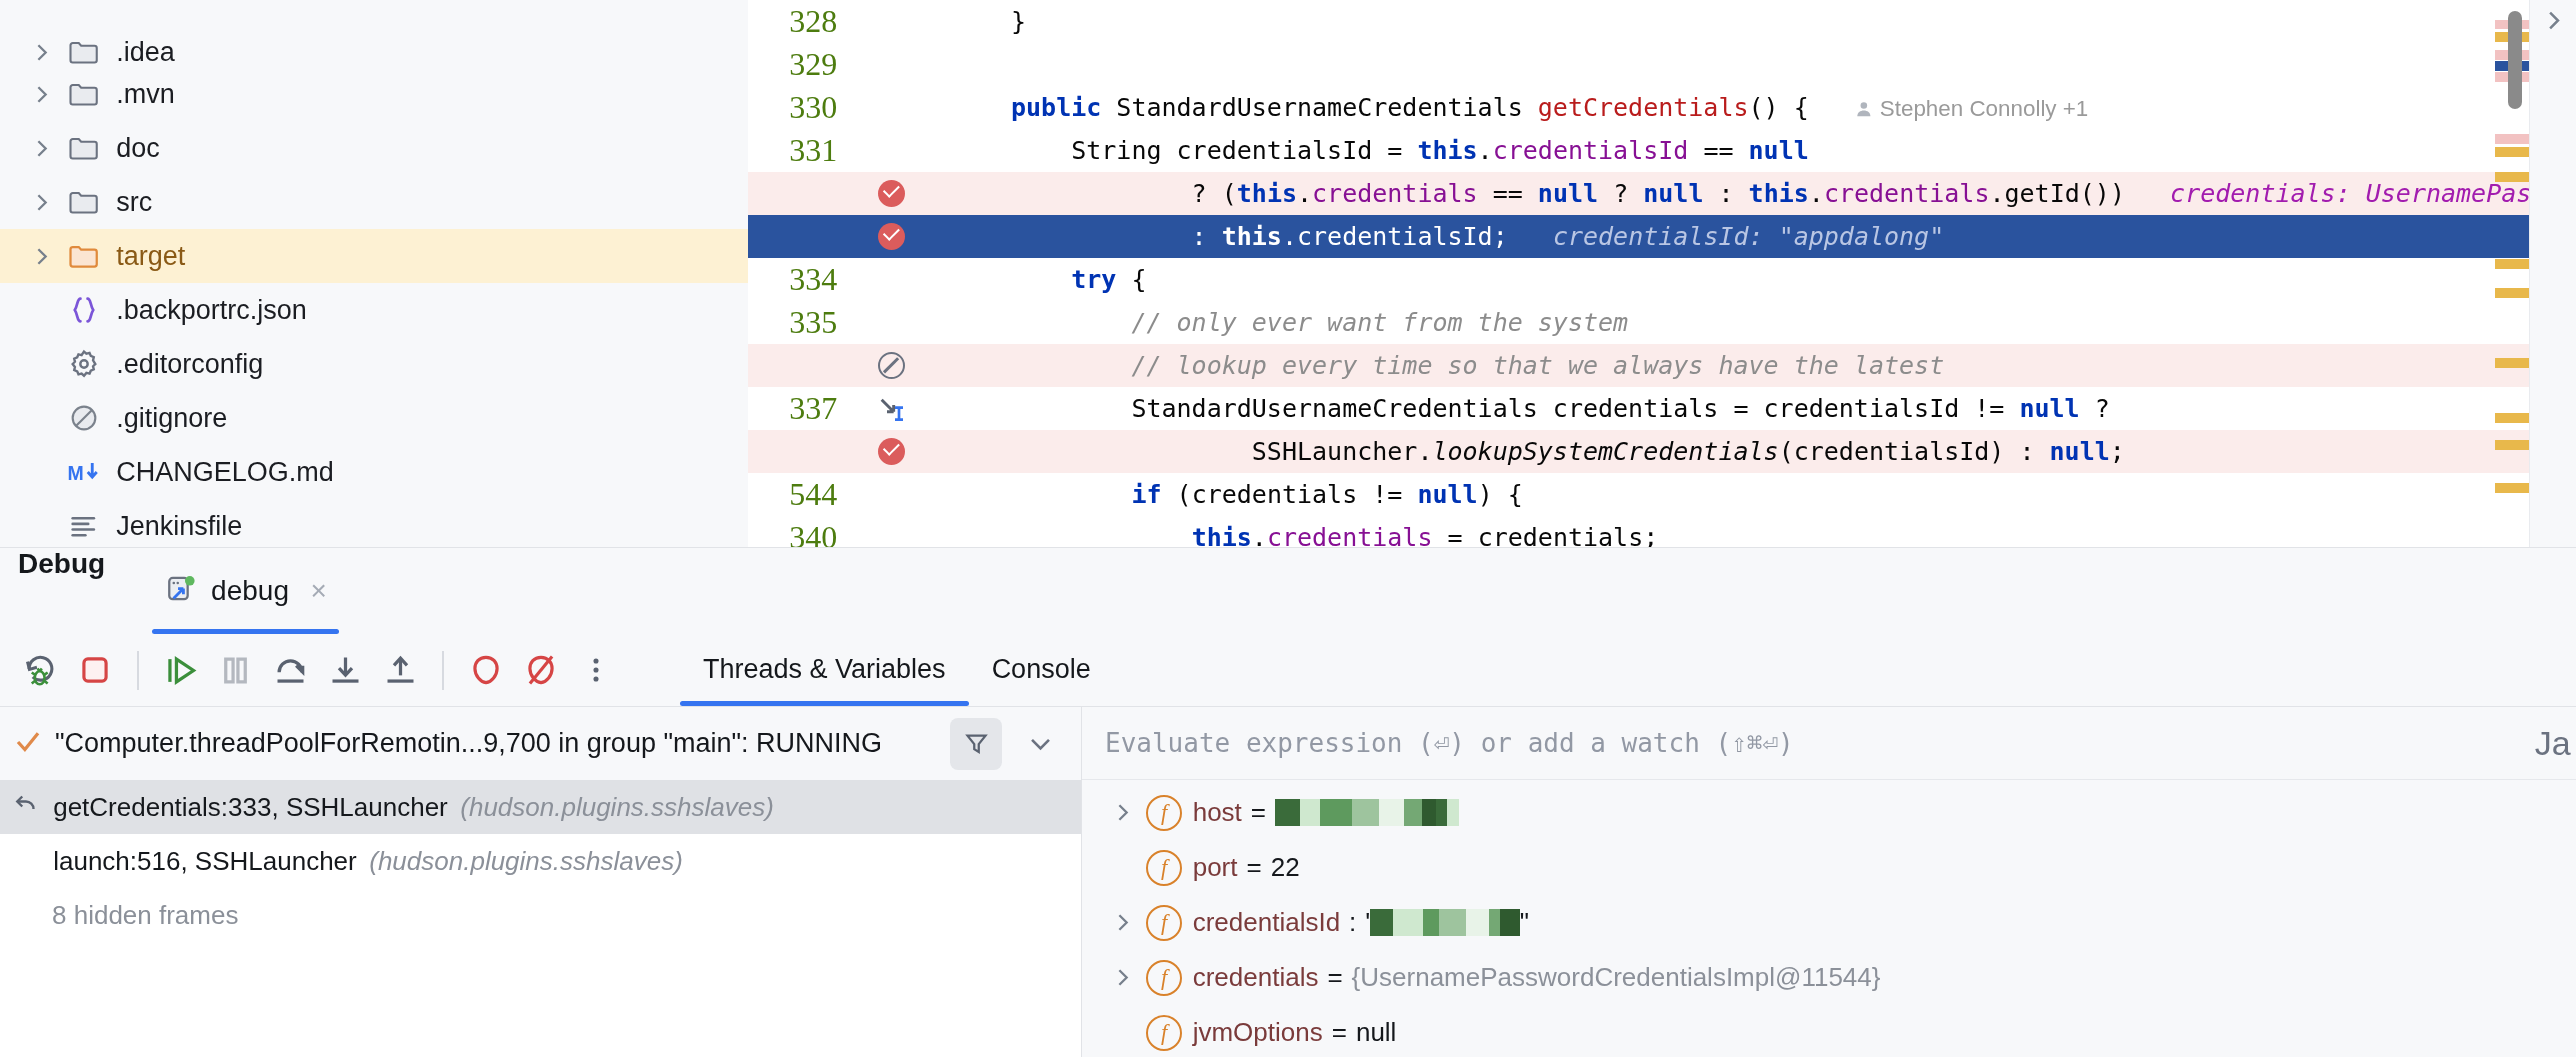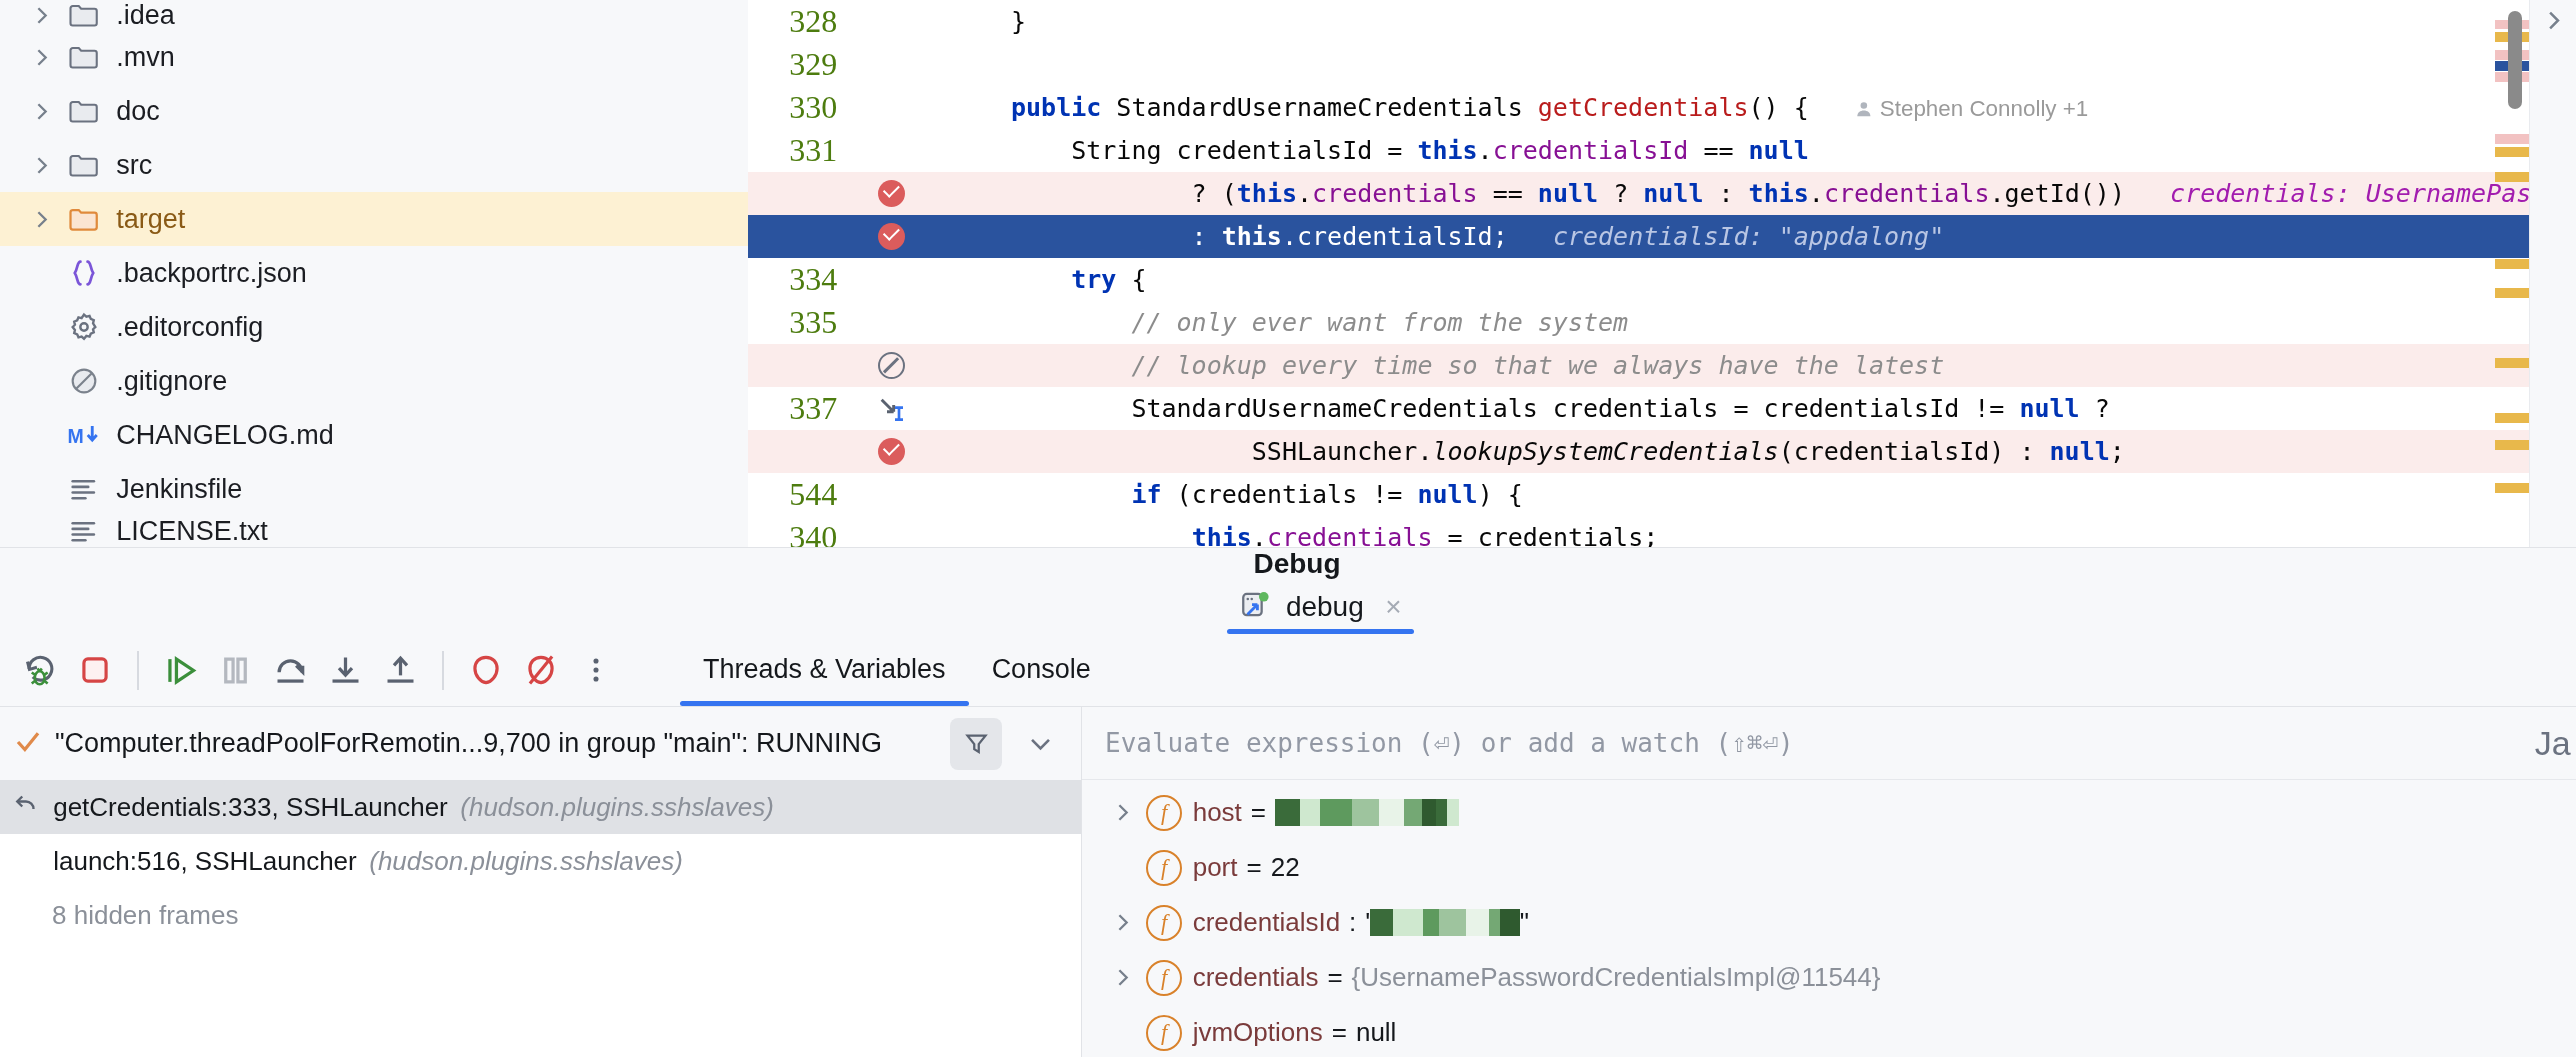--- a/index.html
+++ b/index.html
@@ -84,21 +84,21 @@
   }
   .right-rail {
     position: absolute; right: 0; top: 0; bottom: 0; width: 47px;
     background: #f7f8fa; border-left: 1.8px solid #e9ebef;
     display: flex; justify-content: center; padding-top: 7.2px; color: #77808c;
   }
 
   
   .debug { flex: 1; background: #f7f8fa; border-top: 1.8px solid #e1e3e7; display: flex; flex-direction: column; }
 
-  .dbg-header { height: 86px; display: flex; align-items: center; padding-left: 18px; position: relative; flex-direction: column; }
+  .dbg-header { height: 86px; display: flex; padding-left: 18px; position: relative; }
   .dbg-title { font-size: 28px; font-weight: 700; color: #15181c; }
   .dbg-tab {
     display: flex; align-items: center; gap: 12.5px; margin-left: 47px;
     height: 86px; padding: 0 12.5px; position: relative;
   }
   .dbg-tab-label { font-size: 28px; color: #15181c; }
   .tab-underline { position: absolute; left: 0; right: 0; bottom: 0; height: 5.4px; background: #3574f0; border-radius:2.7px;}
   .tab-close { color: #a5abb5; font-size: 28px; margin-left: 9px; }
 
   .dbg-body { flex: 1; display: flex; flex-direction: column; }
@@ -163,21 +163,21 @@
   .quote { color: #15181c; }
 </style>
 </head>
 <body>
 
 <div class="app">
 
   <div class="top">
 
     <div class="tree" id="tree">
-        <div class="trow" style="height: 30px;">
+        <div class="trow" style="height: 30px; margin-top: 37px;">
           <span class="chev">
             <svg width="25" height="25" viewBox="0 0 24 24" fill="none" stroke="#77808c" stroke-width="2.2">
               <polyline points="9,5 16,12 9,19"></polyline>
             </svg>
           </span>
           <span class="ticon">
             <svg width="36" height="36" viewBox="0 0 24 24">
               <path d="M3 7.5a1.5 1.5 0 0 1 1.5-1.5h4l1.6 1.8H19a1.5 1.5 0 0 1 1.5 1.5v8.2A1.5 1.5 0 0 1 19 19H4.5A1.5 1.5 0 0 1 3 17.5z" fill="#e9ebef" stroke="#6b7280" stroke-width="1.4"></path>
             </svg>
           </span>

